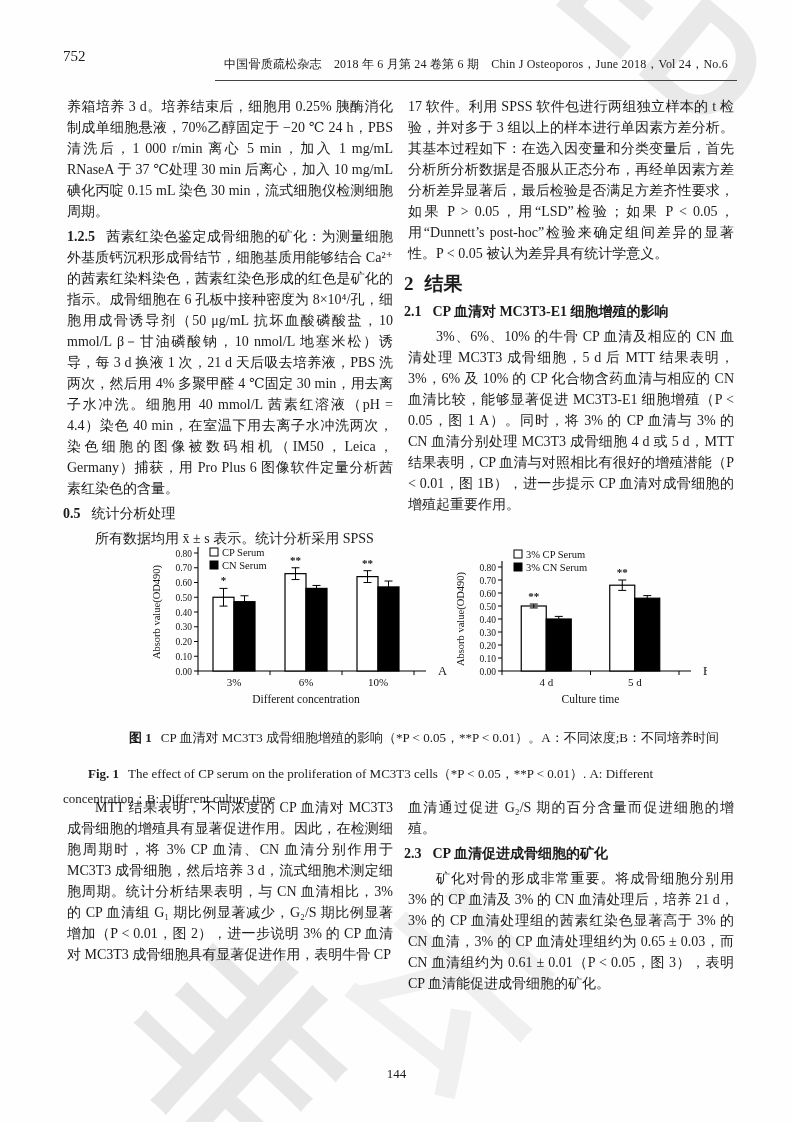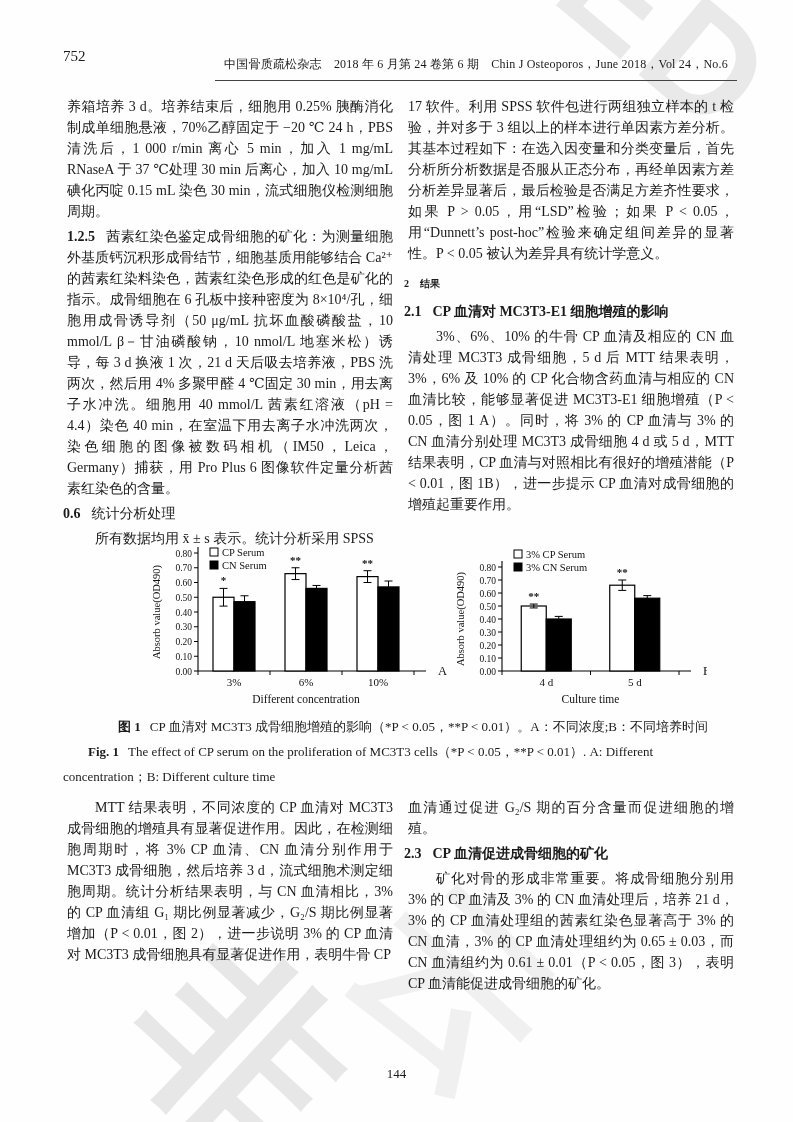--- a/index.html
+++ b/index.html
@@ -17,30 +17,30 @@
   
   .col{position:absolute;width:334px;text-align:justify;font-size:14px;line-height:21px;}
   .col p{margin:4px;}
   .col-tl{left:63px;top:92px;}
   .col-tr{left:404px;top:92px;}
   .col-bl{left:63px;top:793px;}
   .col-br{left:404px;top:793px;}
   .indent{text-indent:2em;}
   .sec-num{font-weight:bold;margin-right:11px;}
   .sec-line{margin-top:2px;}
-  .h1{font-weight:bold;font-size:10px;margin:9px 0 7px 0 !important;}
+  .h1{font-weight:bold;font-size:19px;margin:9px 0 7px 0 !important;}
   .h2{font-weight:bold;margin:2px 0 2px 0 !important;}
   
   .fig-wrap{position:absolute;left:0;top:0;width:793px;height:0;}
   .chart{position:absolute;}
   .chart-a{left:148px;top:541px;}
   .chart-b{left:452px;top:541px;}
   svg text{font-family:"Liberation Serif","DejaVu Serif",serif;fill:#111;}
   .caption{position:absolute;left:63px;top:714px;width:676px;font-size:13px;line-height:25px;}
-  .caption .zh{margin:0;padding-left:55px;}
+  .caption .zh{margin:11px;padding-left:55px;}
   .caption .en{margin:0;text-indent:25px;}
   .cap-label{font-weight:bold;margin-right:9px;}
   
   .footer{position:absolute;left:0;top:1066px;width:100%;text-align:center;font-size:13px;}
   
   .wm{position:absolute;color:#d9d9d9;opacity:.6;font-weight:bold;pointer-events:none;
       font-family:"Liberation Sans",sans-serif;z-index:0;}
   .wm1{left:140px;top:920px;font-size:200px;transform:rotate(43deg);}
   .wm2{left:360px;top:860px;font-size:190px;transform:rotate(43deg);opacity:.35;}
   .wm3{left:555px;top:-55px;font-size:150px;letter-spacing:8px;transform:rotate(40deg);opacity:.55;}
@@ -56,21 +56,21 @@
   <div class="wm wm3">ED</div>
 
   <div class="content">
 
     <div class="hdr-num">752</div>
     <div class="hdr-journal">中国骨质疏松杂志　2018 年 6 月第 24 卷第 6 期　Chin J Osteoporos，June 2018，Vol 24，No.6</div>
 
     <div class="col col-tl">
       <p>养箱培养 3 d。培养结束后，细胞用 0.25% 胰酶消化制成单细胞悬液，70%乙醇固定于 −20 ℃ 24 h，PBS 清洗后，1 000 r/min 离心 5 min，加入 1 mg/mL RNaseA 于 37 ℃处理 30 min 后离心，加入 10 mg/mL 碘化丙啶 0.15 mL 染色 30 min，流式细胞仪检测细胞周期。</p>
       <p class="sec-line"><span class="sec-num">1.2.5</span><span>茜素红染色鉴定成骨细胞的矿化：为测量细胞外基质钙沉积形成骨结节，细胞基质用能够结合 Ca²⁺ 的茜素红染料染色，茜素红染色形成的红色是矿化的指示。成骨细胞在 6 孔板中接种密度为 8×10⁴/孔，细胞用成骨诱导剂（50 μg/mL 抗坏血酸磷酸盐，10 mmol/L β－甘油磷酸钠，10 nmol/L 地塞米松）诱导，每 3 d 换液 1 次，21 d 天后吸去培养液，PBS 洗两次，然后用 4% 多聚甲醛 4 ℃固定 30 min，用去离子水冲洗。细胞用 40 mmol/L 茜素红溶液（pH = 4.4）染色 40 min，在室温下用去离子水冲洗两次，染色细胞的图像被数码相机（IM50，Leica，Germany）捕获，用 Pro Plus 6 图像软件定量分析茜素红染色的含量。</span></p>
-      <p class="h2"><span class="sec-num">0.6</span><span style="font-weight:normal">统计分析处理</span></p>
+      <p class="h2"><span class="sec-num">0.5</span><span style="font-weight:normal">统计分析处理</span></p>
       <p class="indent">所有数据均用 x̄ ± s 表示。统计分析采用 SPSS</p>
     </div>
 
     <div class="col col-tr">
       <p>17 软件。利用 SPSS 软件包进行两组独立样本的 t 检验，并对多于 3 组以上的样本进行单因素方差分析。其基本过程如下：在选入因变量和分类变量后，首先分析所分析数据是否服从正态分布，再经单因素方差分析差异显著后，最后检验是否满足方差齐性要求，如果 P &gt; 0.05，用“LSD”检验；如果 P &lt; 0.05，用“Dunnett’s post-hoc”检验来确定组间差异的显著性。P &lt; 0.05 被认为差异具有统计学意义。</p>
       <p class="h1"><span class="sec-num">2</span><span>结果</span></p>
       <p class="h2"><span class="sec-num">2.1</span><span>CP 血清对 MC3T3-E1 细胞增殖的影响</span></p>
       <p class="indent">3%、6%、10% 的牛骨 CP 血清及相应的 CN 血清处理 MC3T3 成骨细胞，5 d 后 MTT 结果表明，3%，6% 及 10% 的 CP 化合物含药血清与相应的 CN 血清比较，能够显著促进 MC3T3-E1 细胞增殖（P &lt; 0.05，图 1 A）。同时，将 3% 的 CP 血清与 3% 的 CN 血清分别处理 MC3T3 成骨细胞 4 d 或 5 d，MTT 结果表明，CP 血清与对照相比有很好的增殖潜能（P &lt; 0.01，图 1B），进一步提示 CP 血清对成骨细胞的增殖起重要作用。</p>
     </div>
 

